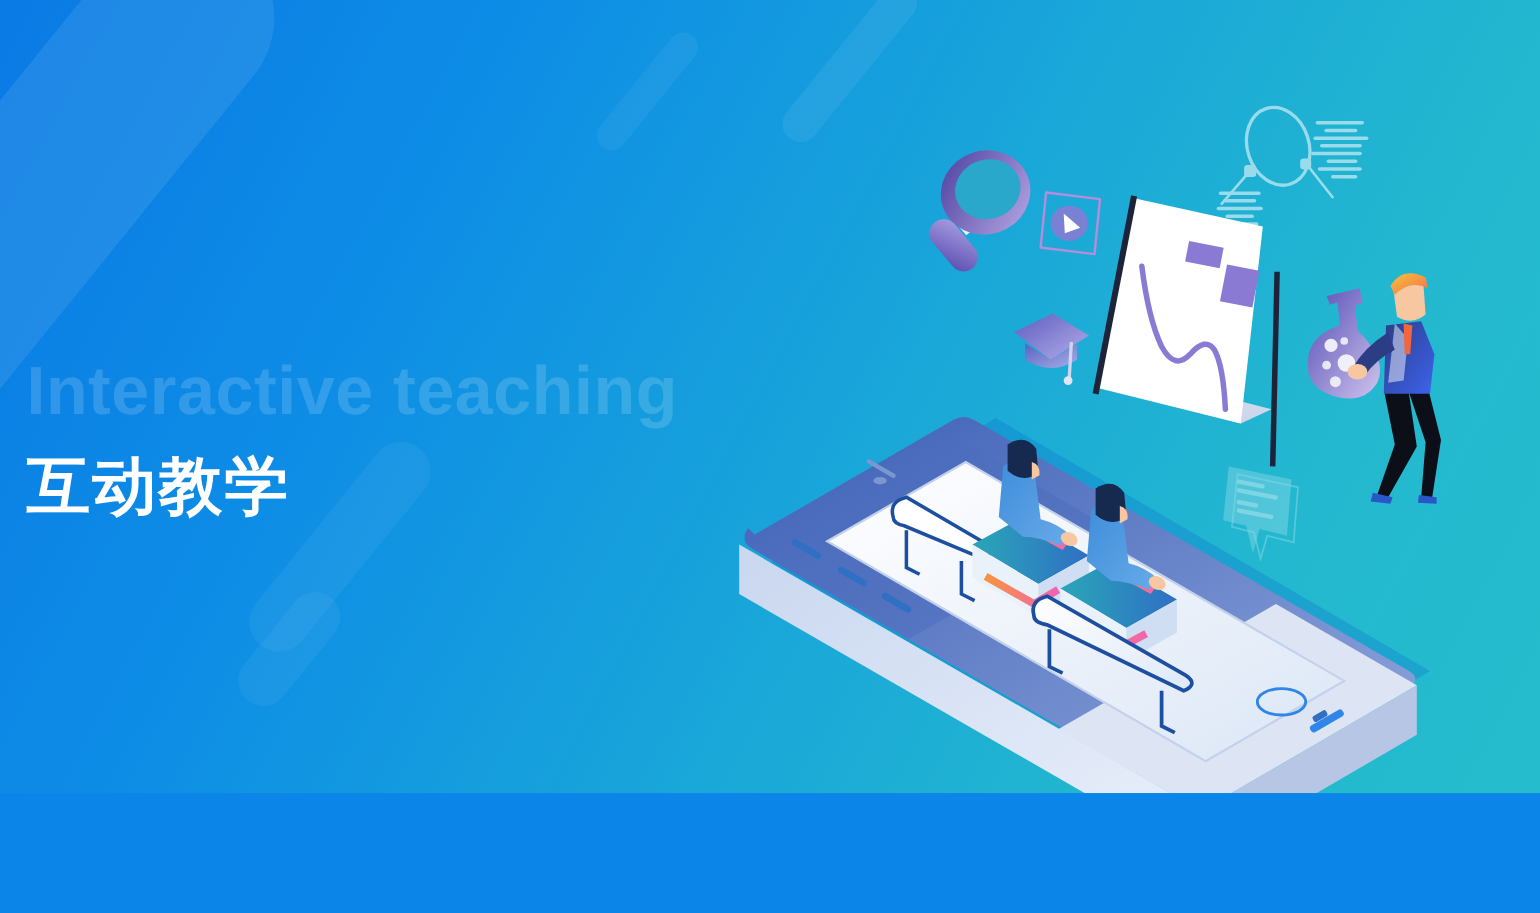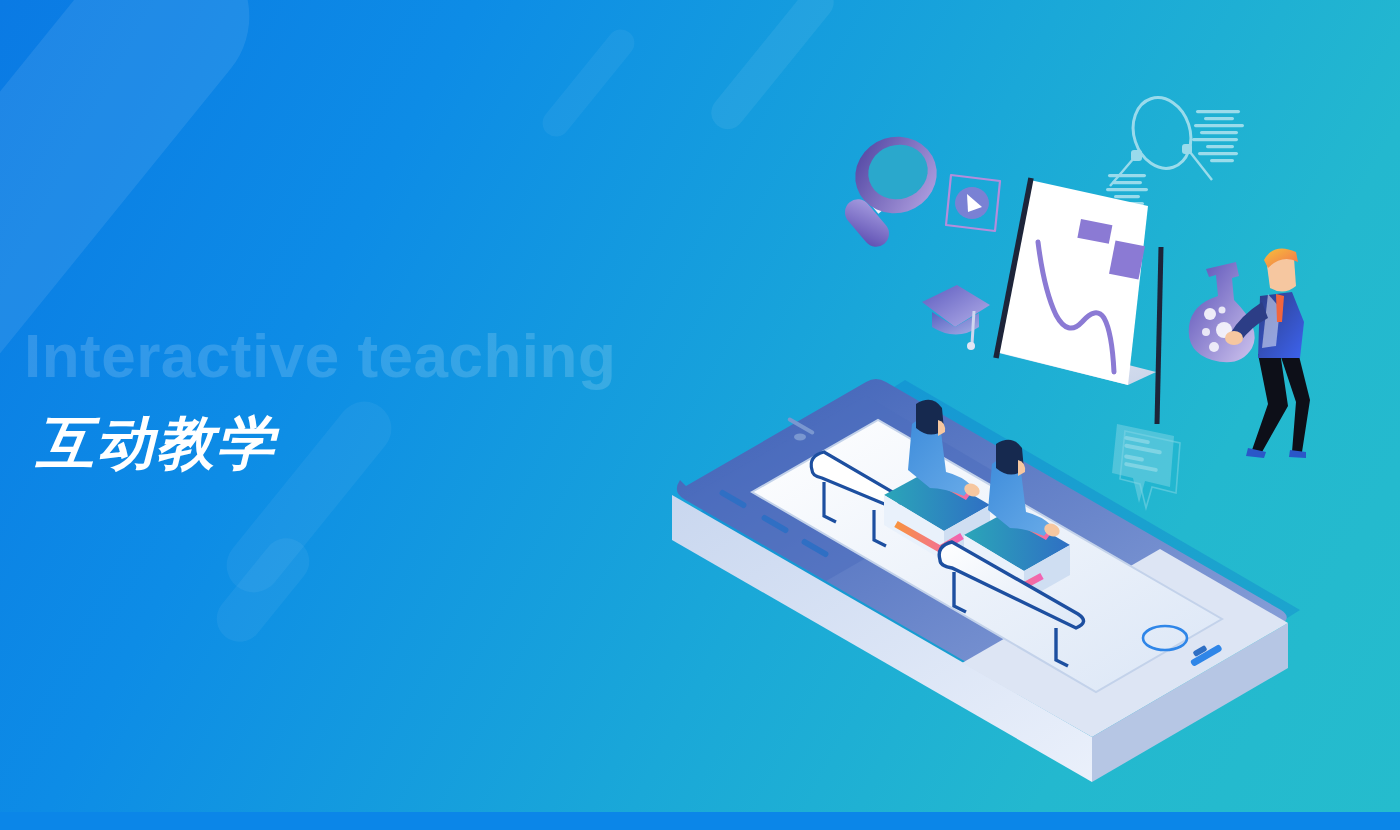--- a/index.html
+++ b/index.html
@@ -2,37 +2,37 @@
 <html><head>
 <meta charset="utf-8">
 <style>
   html,body{margin:0;padding:0;}
   body{
     width:1400px;height:830px;overflow:hidden;
     font-family:"Liberation Sans","DejaVu Sans",sans-serif;
     background:#0b86e8;
   }
   .banner{
-    position:relative;width:1400px;height:812px;overflow:hidden;
+    position:relative;width:1400px;height:721px;overflow:hidden;
     background:linear-gradient(118deg,#0a7ae4 0%,#0d8ce6 26%,#1aa8d8 58%,#23b8cf 80%,#25bccd 100%);
   }
   
   .cap{position:absolute;background:#ffffff;opacity:.085;border-radius:999px;}
   .cap.soft{opacity:.065;}
   .cap.faint{opacity:.05;}
 
   
   .textblock{position:absolute;left:24px;top:325px;width:720px;z-index:30;}
   .ghost-title{
     font-size:62px;font-weight:bold;line-height:1;letter-spacing:.5px;
     color:rgba(255,255,255,.155);white-space:nowrap;margin:0 0 26px 0;
   }
   .main-title{
-    font-size:58px;font-weight:bold;color:#ffffff;margin:0 0 26px 12px;
-    letter-spacing:2px;line-height:1.05;white-space:nowrap;font-style:italic;
+    font-size:58px;font-weight:bold;color:#ffffff;margin:0 0 26px 0;
+    letter-spacing:2px;line-height:1.05;white-space:nowrap;
   }
   .subtitle{
     font-size:30px;color:#ffffff;margin:0;letter-spacing:1.5px;
     white-space:nowrap;font-weight:normal;
   }
   
   .illus{position:absolute;left:0;top:0;width:1400px;height:830px;z-index:20;}
   .illus svg{display:block;}
 </style>
 </head>

